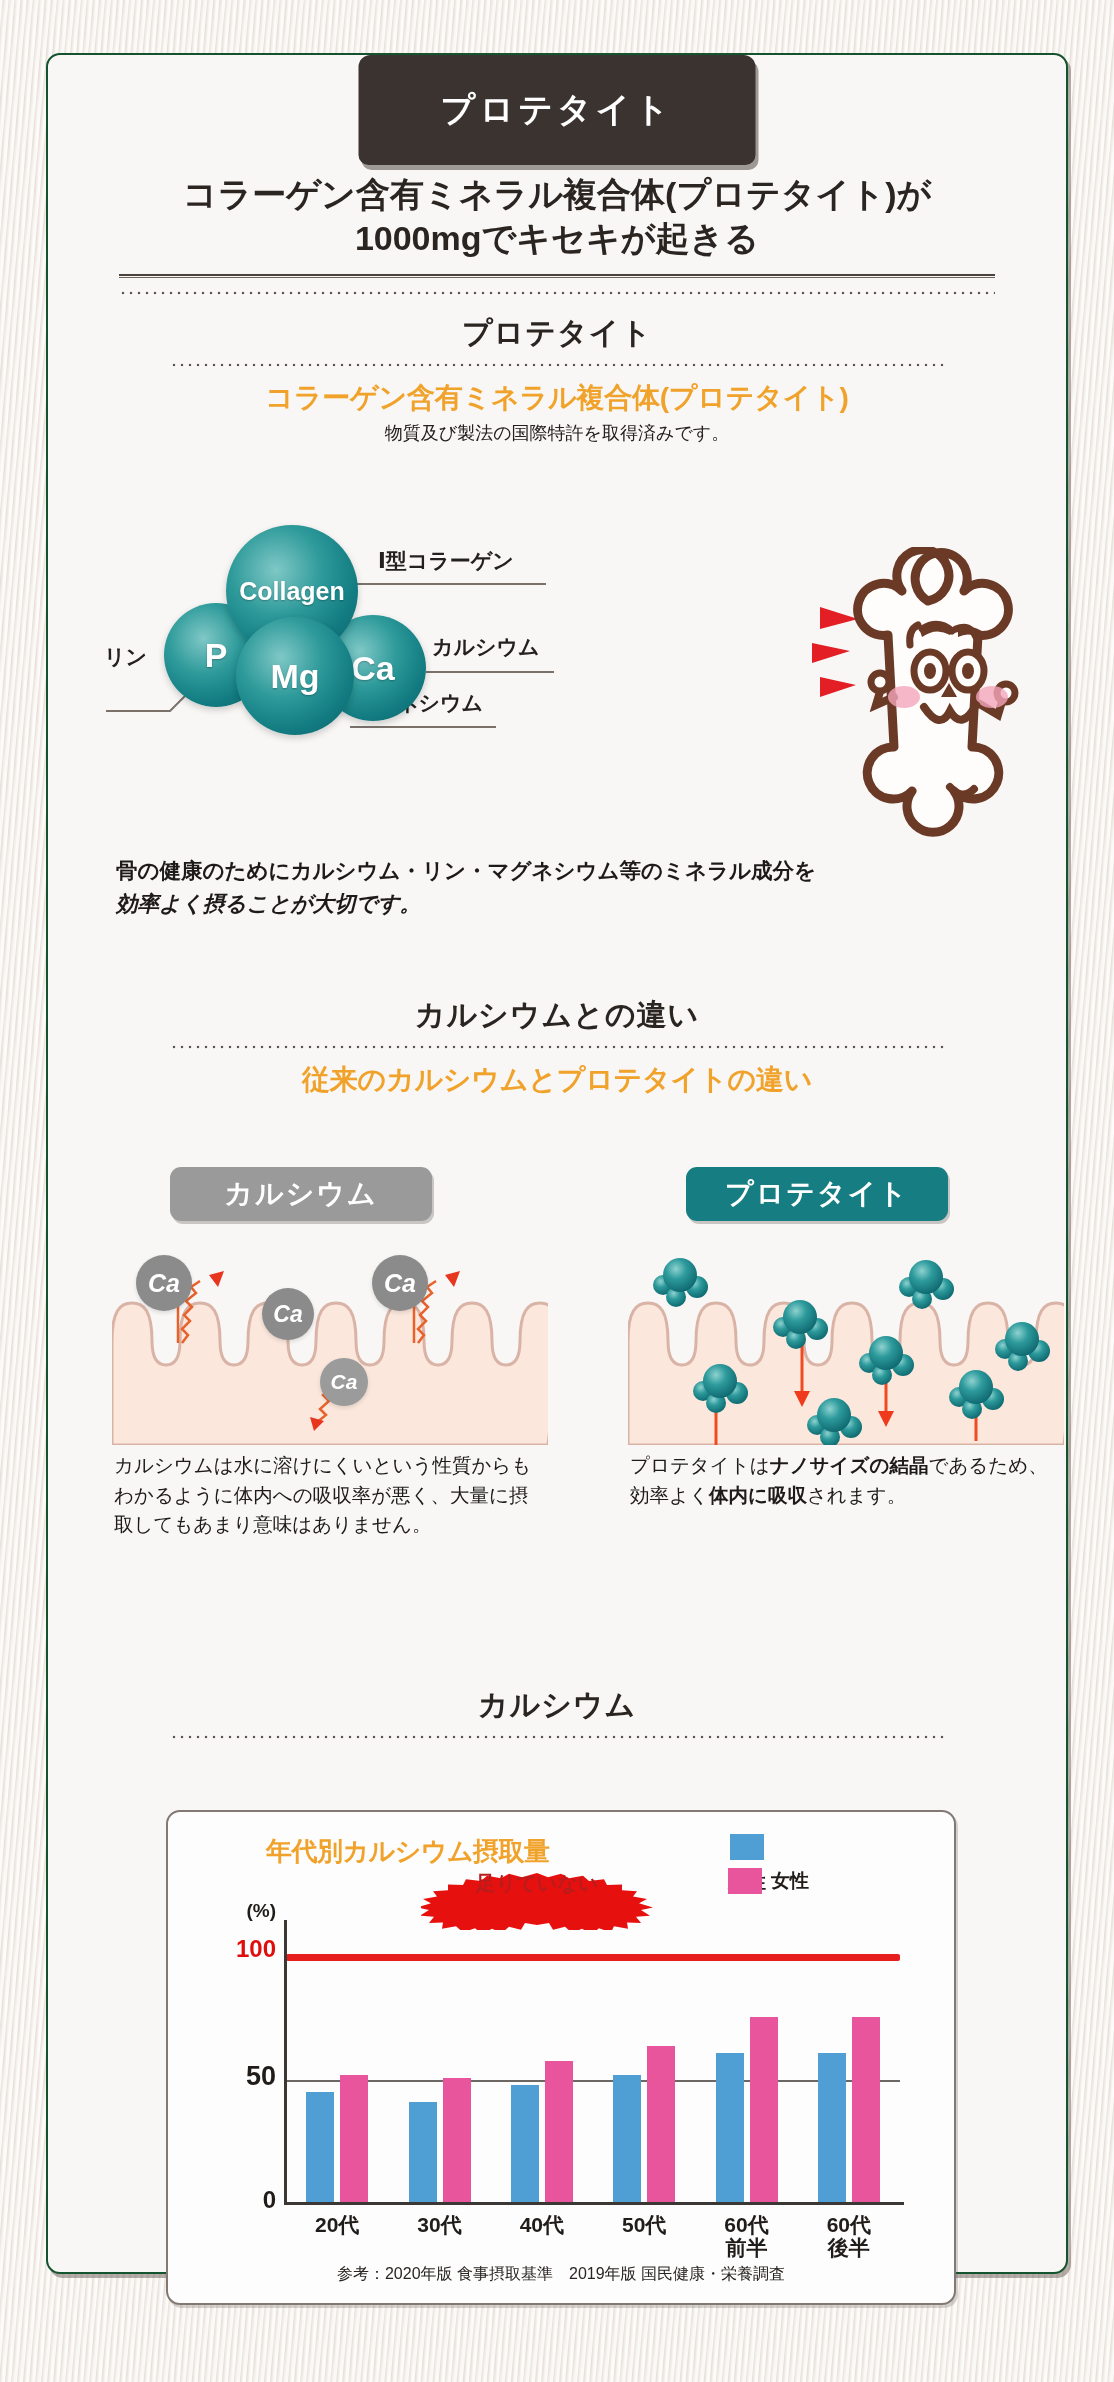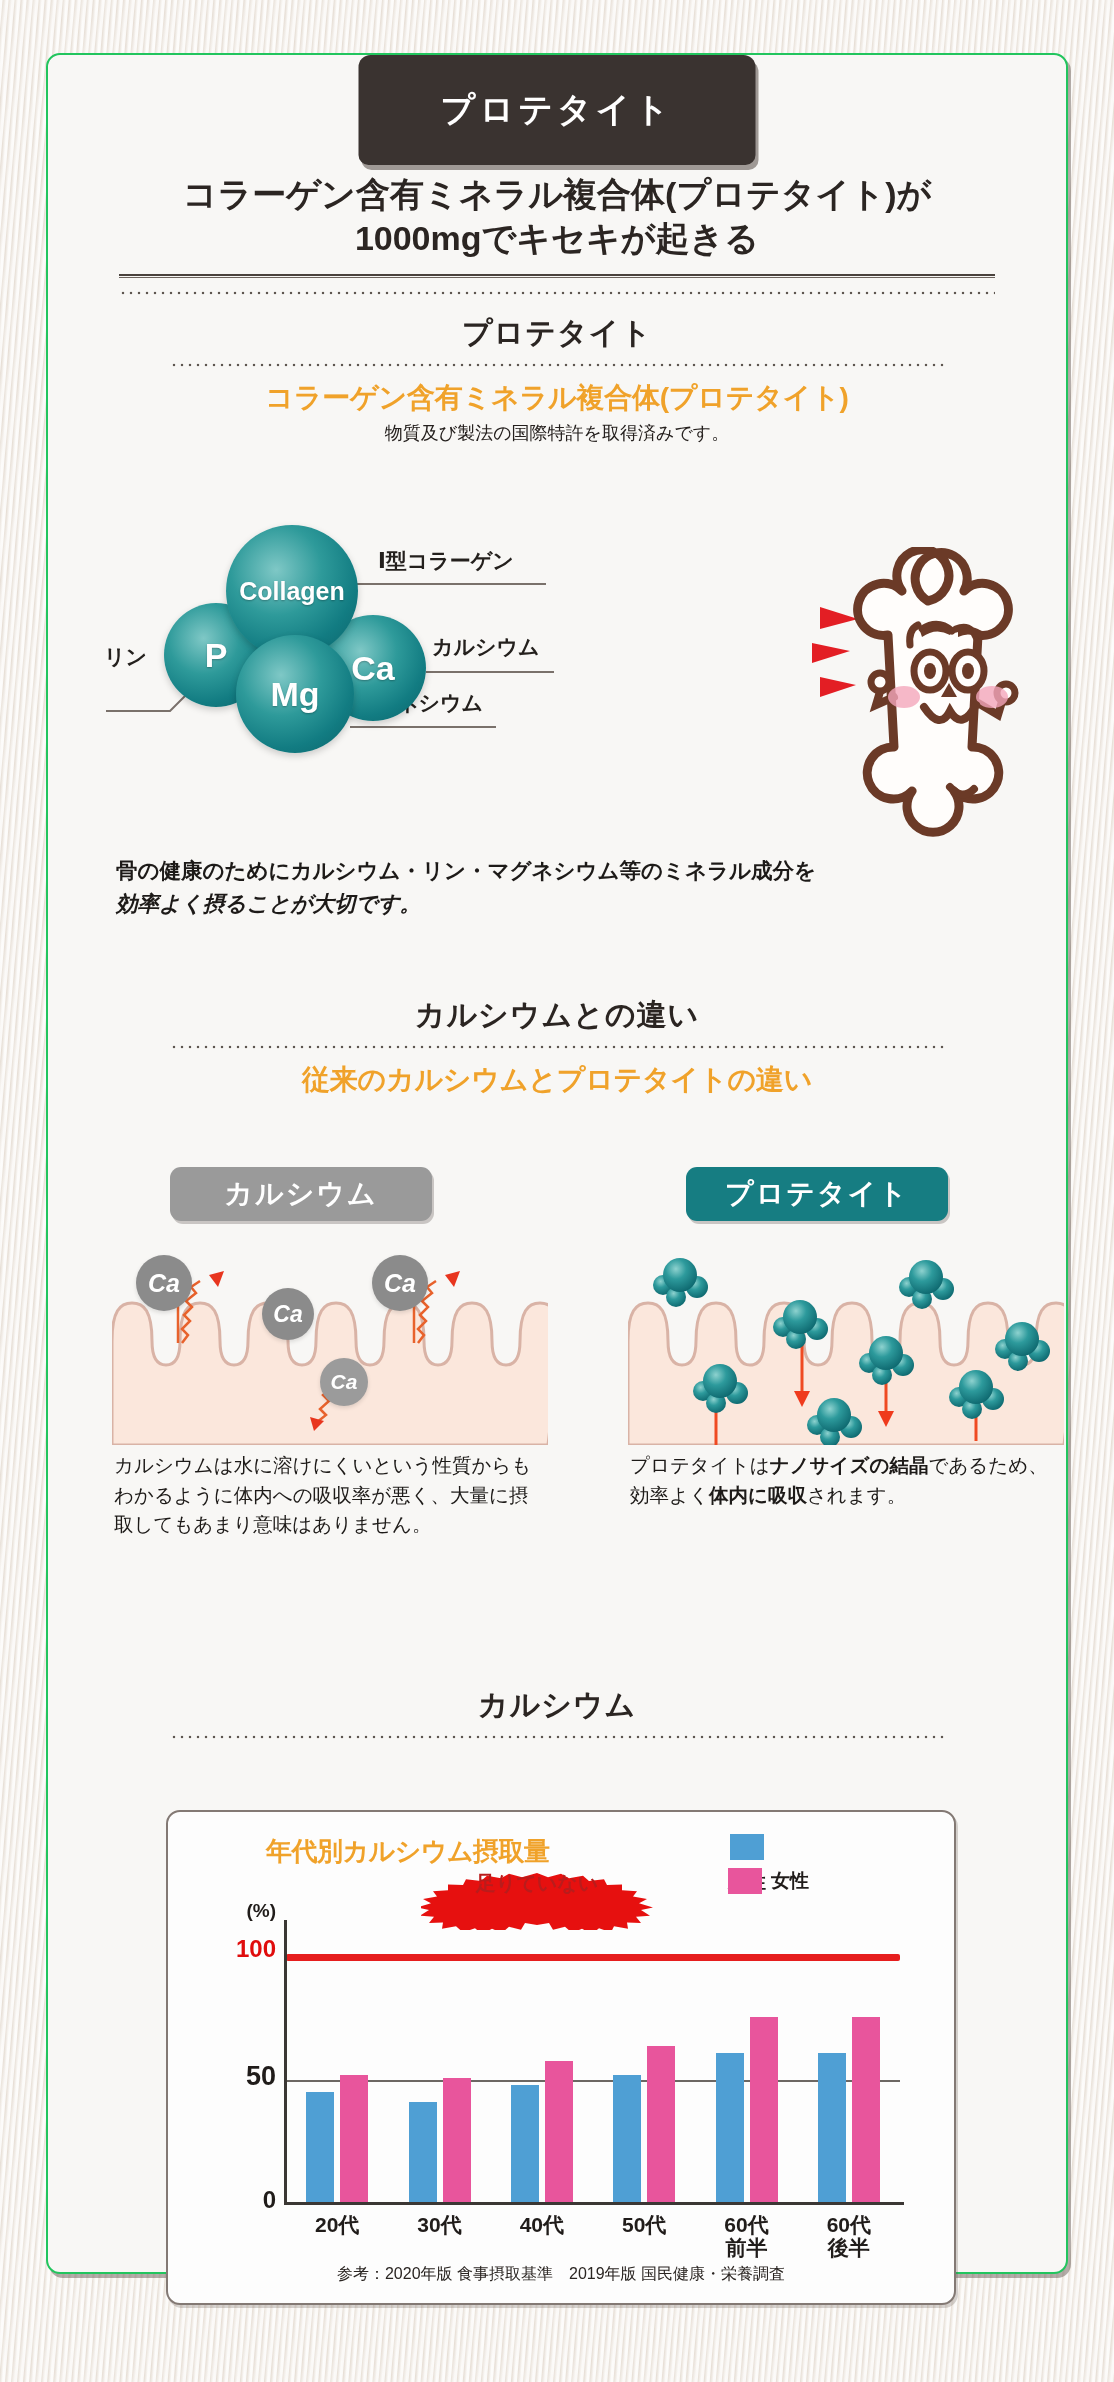--- a/index.html
+++ b/index.html
@@ -16,21 +16,21 @@
       #f2ece6;
     position: relative;
   }
 
   
   #card {
     position: absolute;
     left: 46px; top: 53px;
     width: 1022px; height: 2221px;
     background: #f8f7f5;
-    border: 2px solid #22c55e;
+    border: 2px solid #14532d;
     border-radius: 14px;
     box-shadow: 3px 4px 0 rgba(90,78,70,0.45);
   }
 
   
   #ribbon {
     position: absolute;
     left: 50%; transform: translateX(-50%);
     top: 0px;
     width: 397px; height: 110px;
@@ -98,21 +98,21 @@
     position: absolute;
     border-radius: 50%;
     background: radial-gradient(circle at 38% 34%, #7fc8c6 0%, #2e9a9a 38%, #127c82 68%, #0b6168 100%);
     display: flex; align-items: center; justify-content: center;
     color: #fff; font-weight: bold;
     text-shadow: 0 1px 2px rgba(0,0,0,0.28);
     box-shadow: 0 3px 7px rgba(0,0,0,0.18);
   }
   #ball-collagen { left: 118px; top: 0px;  width: 132px; height: 132px; font-size: 25px; z-index: 3; }
   #ball-p       { left: 56px;  top: 78px;  width: 104px; height: 104px; font-size: 34px; z-index: 2; }
-  #ball-mg      { left: 128px; top: 110px; width: 118px; height: 118px; font-size: 34px; z-index: 4; }
+  #ball-mg      { left: 128px; top: 92px; width: 118px; height: 118px; font-size: 34px; z-index: 4; }
   #ball-ca      { left: 212px; top: 90px;  width: 106px; height: 106px; font-size: 34px; z-index: 2; }
 
   .lead-line { position: absolute; border-top: 2px solid #7a716b; }
   .lead-label {
     position: absolute;
     font-size: 21px; font-weight: bold; color: #24201d;
     white-space: nowrap;
   }
 
   

